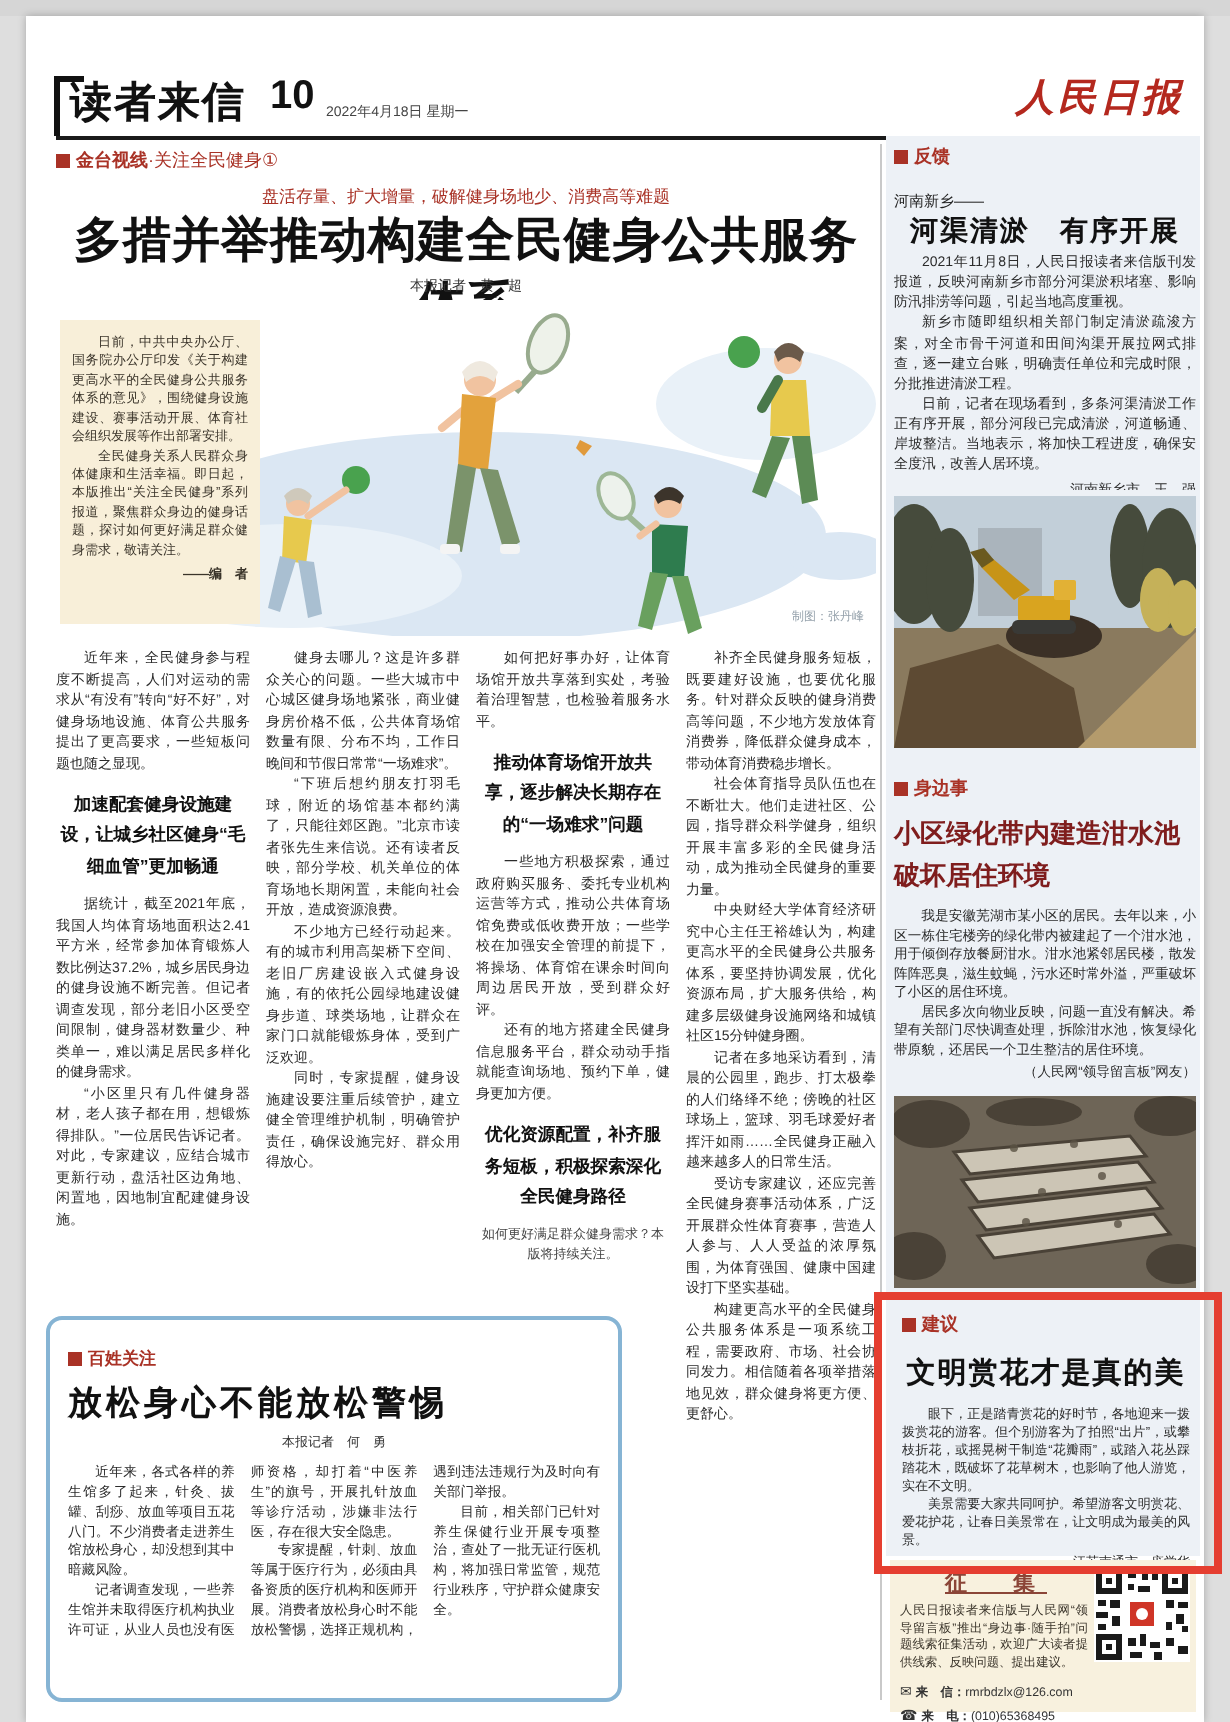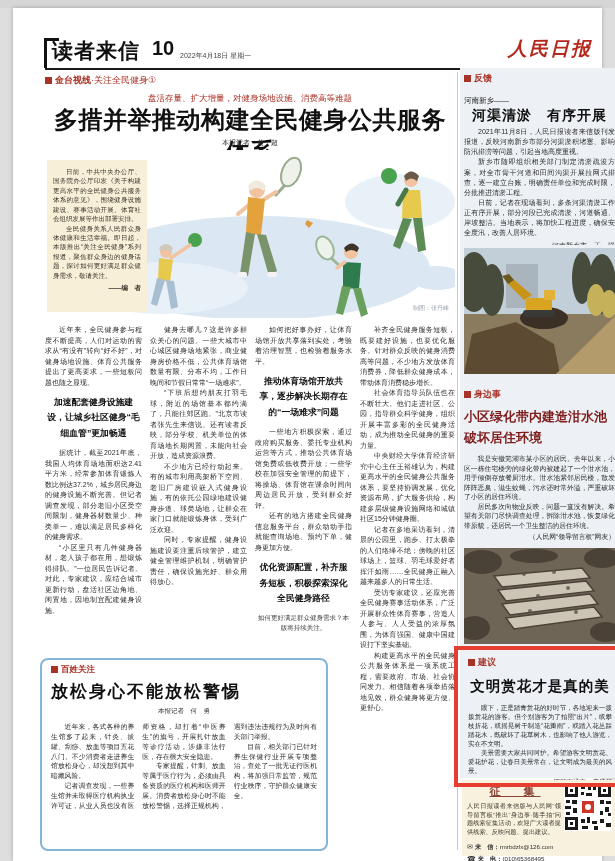--- a/index.html
+++ b/index.html
@@ -1,18 +1,18 @@
 <!DOCTYPE html>
 <html><head>
 <meta charset="utf-8">
 <style>
   html,body{margin:0;padding:0;background:#e6e6e6;font-family:"Liberation Sans","DejaVu Sans",sans-serif;}
   .stage{position:relative;width:615px;height:861px;background:#dedede;overflow:hidden;}
   .page{position:absolute;left:13px;top:8px;width:589px;height:853px;background:#ffffff;box-shadow:0 0 4px rgba(0,0,0,.25);}
-  .abs{position:absolute;margin-left:17px;}
+  .abs{position:absolute;}
   
   .mast-bracket{left:14px;top:30px;width:12px;height:27px;border-left:3px solid #111;border-top:3px solid #111;}
   .mast-title{left:22px;top:29px;font-size:21px;font-weight:900;color:#111;letter-spacing:1px;}
   .mast-num{left:122px;top:29px;font-size:20px;font-weight:900;color:#111;}
   .mast-date{left:150px;top:43px;font-size:7px;color:#444;}
   .mast-logo{right:10px;top:28px;font-size:19px;font-weight:bold;font-style:italic;color:#b4281e;font-family:"Liberation Serif",serif;letter-spacing:2px;}
   .mast-rule{left:15px;top:60px;width:570px;height:2px;background:#1a1a1a;}
   
   .marker{display:inline-block;width:7px;height:7px;background:#a93226;margin-right:3px;vertical-align:middle;}
   .kicker{left:15px;top:66px;font-size:9px;color:#a93226;}
@@ -29,21 +29,21 @@
   .tiny{font-size:7px;line-height:1.5;color:#2b2b2b;text-align:justify;}
   .tiny p{margin:0;text-indent:2em;}
   .col{overflow:hidden;}
   .c1{left:15px;top:317px;width:97px;height:328px;}
   .c2{left:120px;top:317px;width:97px;height:328px;}
   .c3{left:225px;top:317px;width:97px;height:328px;}
   .c4{left:330px;top:317px;width:95px;height:523px;}
   .subhead{margin:7px 2px;font-size:8.8px;font-weight:bold;line-height:1.75;text-align:center;text-indent:0;color:#111;}
   .note-line{text-align:center;text-indent:0;font-size:6.5px;color:#444;margin-top:6px;}
   
-  .bx-box{left:10px;top:650px;width:288px;height:193px;border:2px solid #86b4d4;border-radius:8px;background:#fff;box-sizing:border-box;padding:4px 9px;overflow:hidden;}
+  .bx-box{left:10px;top:650px;width:288px;height:193px;border:2px solid #86b4d4;border-radius:8px;background:#fff;box-sizing:border-box;padding:14px 9px;overflow:hidden;}
   .bx-label{font-size:8.5px;color:#a93226;font-weight:bold;}
   .bx-kicker{text-align:center;font-size:8.5px;color:#222;margin-top:7px;}
   .bx-title{font-size:17px;font-weight:bold;color:#111;margin-top:4px;font-family:"Liberation Serif",serif;letter-spacing:2px;}
   .bx-byline{text-align:center;font-size:6.5px;color:#333;margin-top:4px;}
   .bx-body{margin-top:6px;column-count:3;column-gap:8px;height:104px;font-size:6.8px;line-height:1.45;}
   
   .sb-bg{left:430px;top:60px;width:157px;height:710px;background:#edf1f6;}
   .divider{left:427px;top:64px;width:1px;height:778px;background:#c9c9c9;}
   .sb{left:434px;width:151px;}
   .sb-label{font-size:9px;color:#a93226;font-weight:bold;}
@@ -81,21 +81,21 @@
 <div class="page">
 
   <div class="abs mast-bracket"></div>
   <div class="abs mast-title">读者来信</div>
   <div class="abs mast-num">10</div>
   <div class="abs mast-date">2022年4月18日 星期一</div>
   <div class="abs mast-logo">人民日报</div>
   <div class="abs mast-rule"></div>
 
   <div class="abs kicker"><span class="marker"></span><b>金台视线</b><span>·关注全民健身①</span></div>
-  <div class="abs overline">盘活存量、扩大增量，对健身场地设施、消费高等难题</div>
+  <div class="abs overline">盘活存量、扩大增量，破解健身场地少、消费高等难题</div>
   <div class="abs headline">多措并举推动构建全民健身公共服务体系</div>
   <div class="abs byline">本报记者　黄　超</div>
 
   <div class="abs illo">
     <svg width="410" height="168" viewBox="0 0 410 168" xmlns="http://www.w3.org/2000/svg">
       <rect width="410" height="168" fill="#ffffff"></rect>
       <ellipse cx="215" cy="118" rx="170" ry="52" fill="#dbe7f3"></ellipse>
       <ellipse cx="355" cy="52" rx="55" ry="28" fill="#e9f1f8"></ellipse>
       <ellipse cx="118" cy="138" rx="85" ry="26" fill="#e9f1f8"></ellipse>
       <ellipse cx="392" cy="128" rx="26" ry="12" fill="#dbe7f3"></ellipse>

